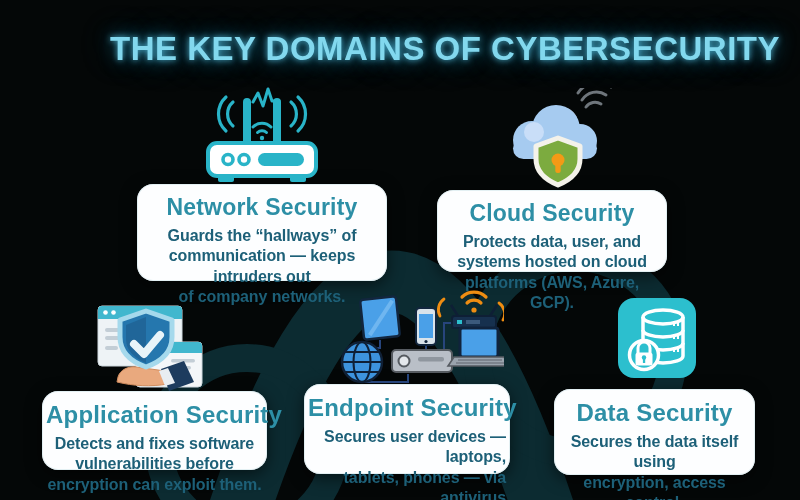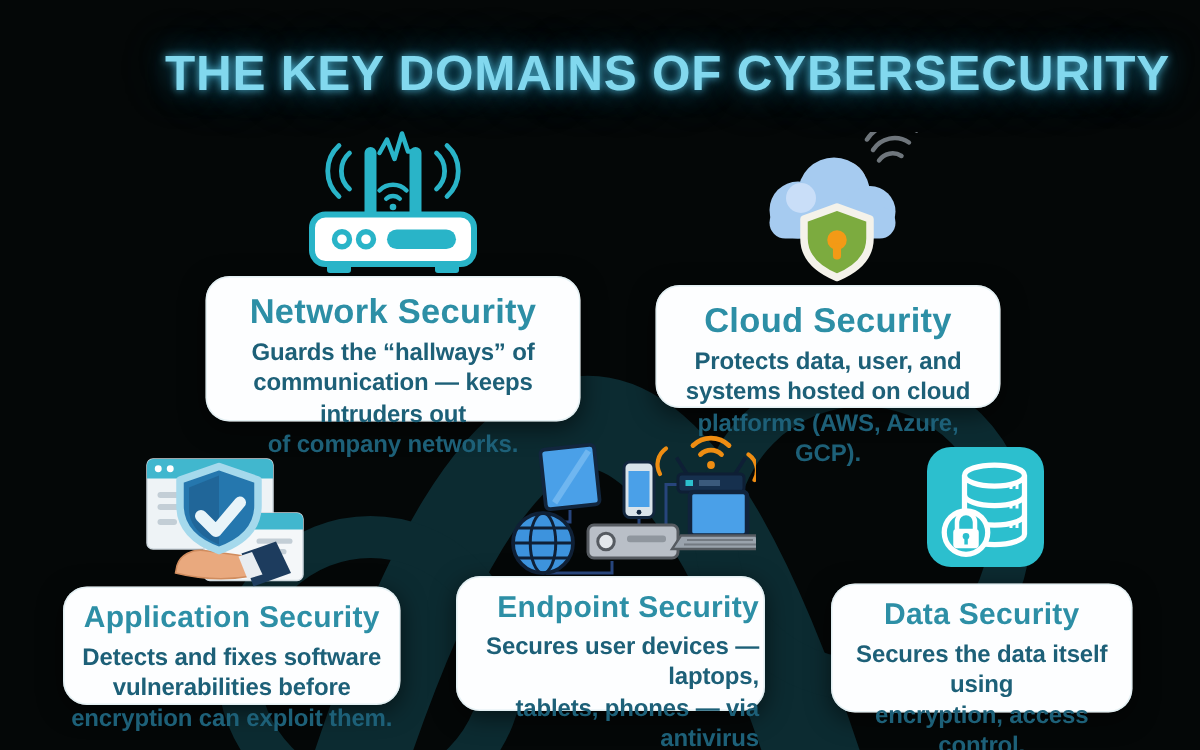--- a/index.html
+++ b/index.html
@@ -26,21 +26,21 @@
     text-align:center;box-sizing:border-box;padding:8px 4px 6px;
   }
   .card h2{
     margin:2px 0 5px;font-weight:800;color:#2d8fa6;white-space:nowrap;
     font-size:23px;letter-spacing:.2px;
   }
   .card p{
     margin:0;font-weight:bold;color:#1d6078;font-size:16px;line-height:1.27;
     white-space:pre-line;letter-spacing:-.1px;
   }
-  .card.small h2{font-size:20px;}
+  .card.small h2{font-size:24px;}
   #card-network {left:137px;top:184px;width:250px;height:97px;}
   #card-cloud   {left:437px;top:190px;width:230px;height:82px;}
   #card-application{left:42px;top:391px;width:225px;height:79px;}
   #card-endpoint{left:304px;top:384px;width:206px;height:90px;text-align:right;}
   #card-data    {left:554px;top:389px;width:201px;height:86px;}
   
   .icon{position:absolute;z-index:2;}
   #icon-router  {left:200px;top:86px;}
   #icon-cloud   {left:496px;top:88px;}
   #icon-app     {left:94px;top:298px;}

